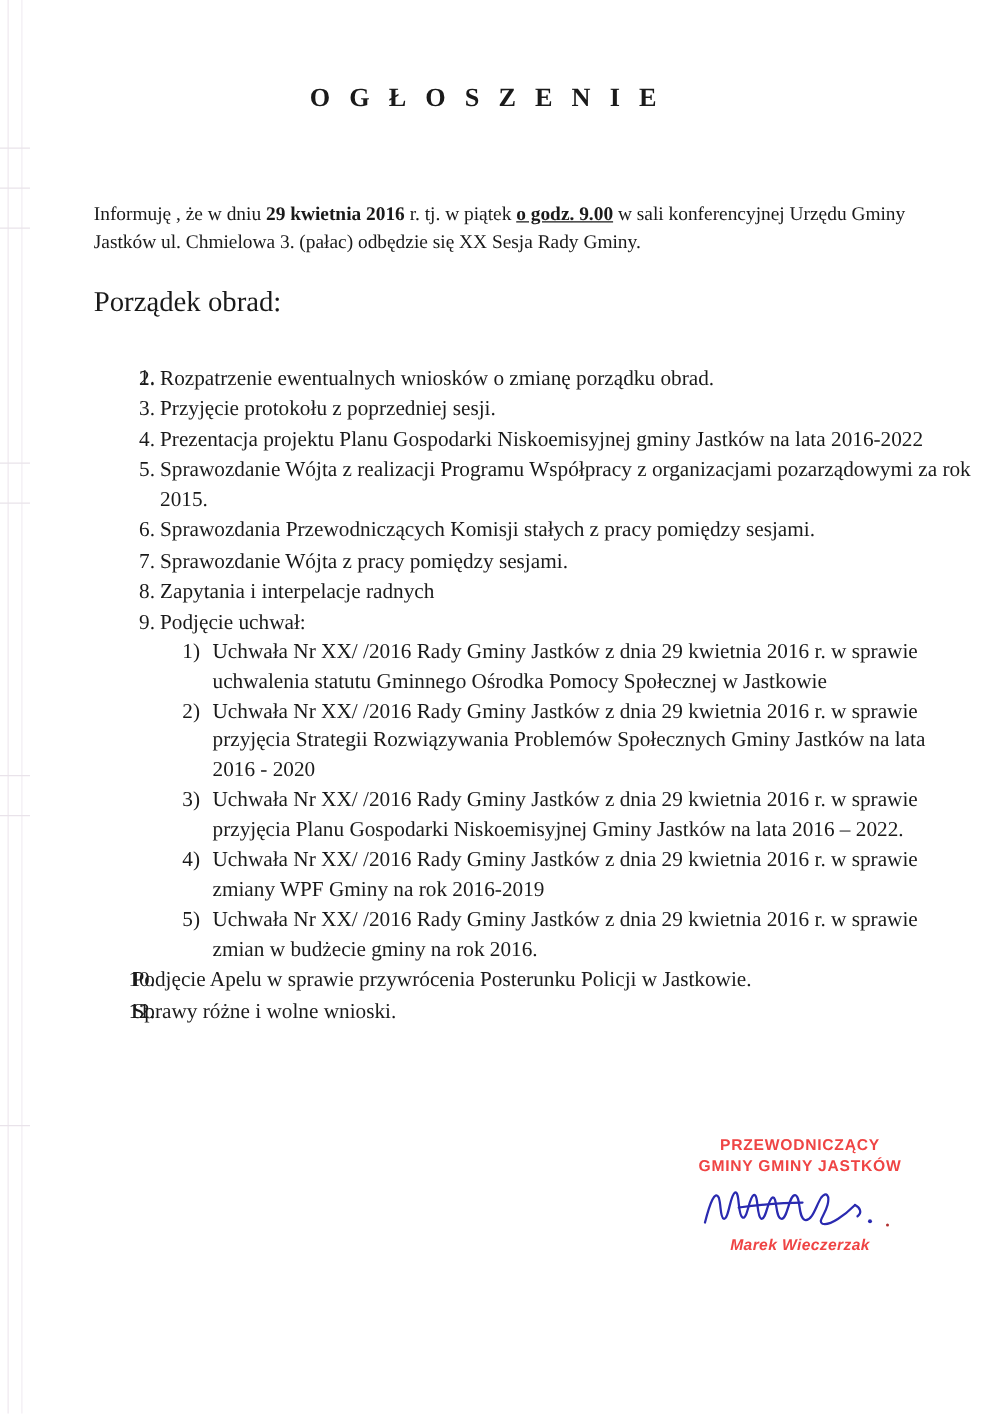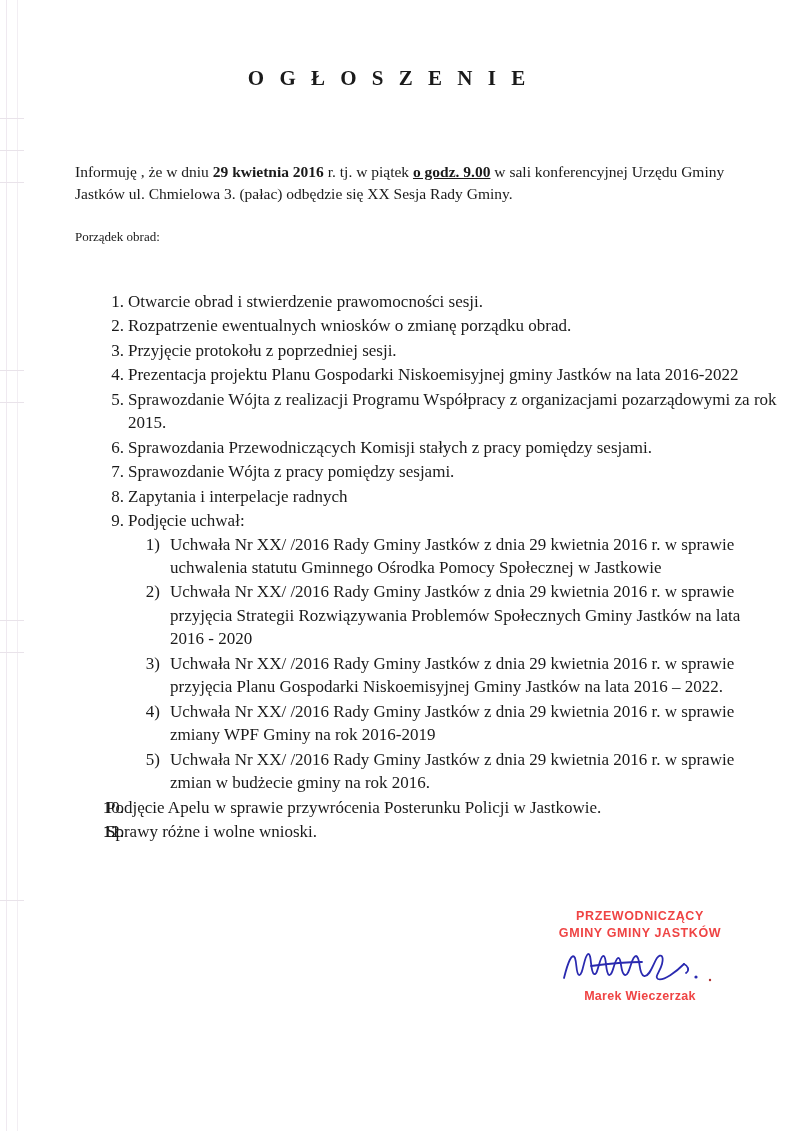--- a/index.html
+++ b/index.html
@@ -68,21 +68,21 @@
     line-height: 1.45;
     text-align: left;
   }
   .intro .b { font-weight: bold; }
   .intro .bu { font-weight: bold; text-decoration: underline; text-align: right; }
 
   .agenda-head {
     position: absolute;
     left: 75px;
     top: 229px;
-    font-size: 13px;
+    font-size: 23px;
   }
 
   .main-list {
     position: absolute;
     left: 98px;
     top: 290px;
     width: 680px;
     margin: 0;
     padding: 0;
     list-style: none;
@@ -132,20 +132,21 @@
     text-align: center;
     color: #ef4444;
     font-family: "Liberation Sans", sans-serif;
     font-weight: bold;
     font-size: 12.5px;
     letter-spacing: 0.6px;
     line-height: 1.35;
   }
   .sig-name {
     margin-top: 46px;
+    font-style: italic;
     font-size: 12.5px;
     letter-spacing: 0.3px;
   }
   .sig-mark {
     position: absolute;
     left: 38px;
     top: 36px;
     width: 170px;
     height: 44px;
   }
@@ -172,21 +173,20 @@
 
   <p class="intro">
     <span>Informuję , że w dniu </span><span class="b">29 kwietnia 2016</span><span> r. tj. w piątek </span><span class="bu">o godz. 9.00</span><span> w sali konferencyjnej Urzędu Gminy Jastków ul. Chmielowa 3. (pałac) odbędzie się XX Sesja Rady Gminy.</span>
   </p>
 
   <div class="agenda-head">Porządek obrad:</div>
 
   <ol class="main-list">
     <li>
       <span class="num">1.</span>
-      <span>Otwarcie obrad  i stwierdzenie prawomocności sesji.</span>
     </li>
     <li>
       <span class="num">2.</span>
       <span>Rozpatrzenie ewentualnych wniosków o zmianę porządku obrad.</span>
     </li>
     <li>
       <span class="num">3.</span>
       <span>Przyjęcie protokołu z poprzedniej sesji.</span>
     </li>
     <li>

